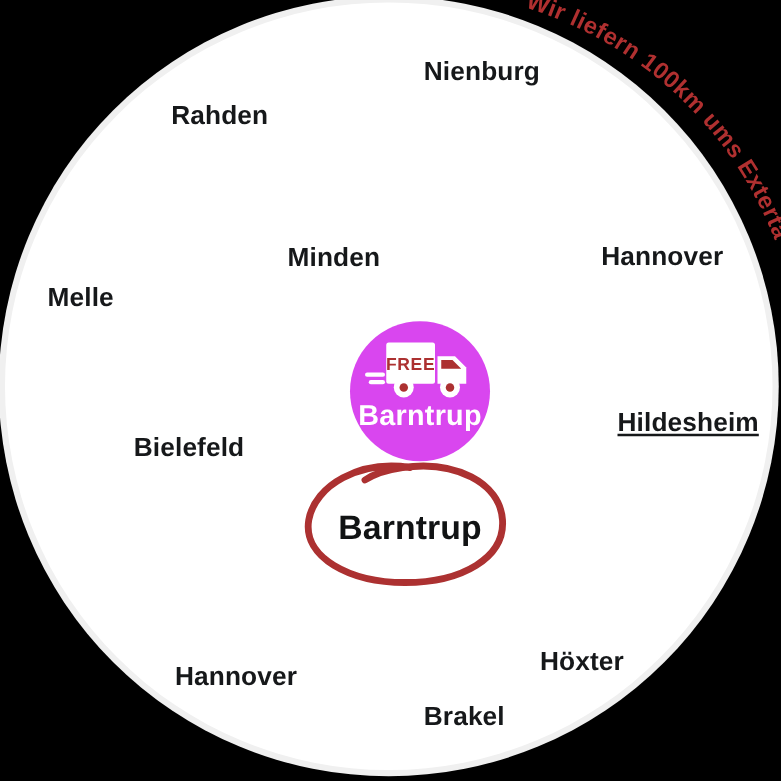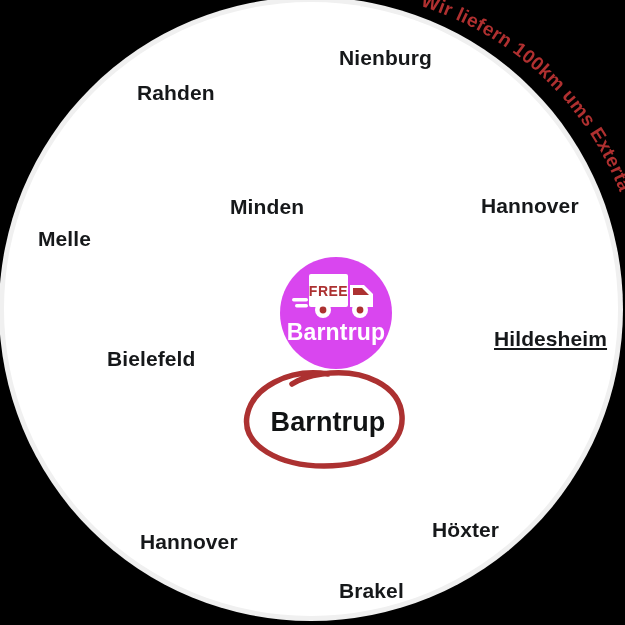--- a/index.html
+++ b/index.html
@@ -118,21 +118,21 @@
 
   <div class="city" style="left:339px;top:47px;">Nienburg</div>
   <div class="city" style="left:137px;top:82px;text-align:right;">Rahden</div>
   <div class="city" style="left:230px;top:196px;">Minden</div>
   <div class="city" style="left:481px;top:195px;">Hannover</div>
   <div class="city" style="left:38px;top:228px;">Melle</div>
   <div class="city" style="left:494px;top:328px;text-decoration:underline;">Hildesheim</div>
   <div class="city" style="left:107px;top:348px;">Bielefeld</div>
   <div class="city" style="left:432px;top:519px;">Höxter</div>
   <div class="city" style="left:140px;top:531px;">Hannover</div>
-  <div class="city" style="left:339px;top:580px;">Brakel</div>
+  <div class="city" style="left:339px;top:563px;">Brakel</div>
 
   <svg class="oval-wrap" viewBox="0 0 176 116">
     <path d="M 92,16
              C 52,10 16,30 11,58
              C 6,88 44,108 88,108
              C 134,108 168,88 166,58
              C 164,28 128,10 86,16
              C 72,18 62,22 56,26" fill="none" stroke="#ac3131" stroke-width="5.5" stroke-linecap="round" stroke-linejoin="round"></path>
   </svg>
 

